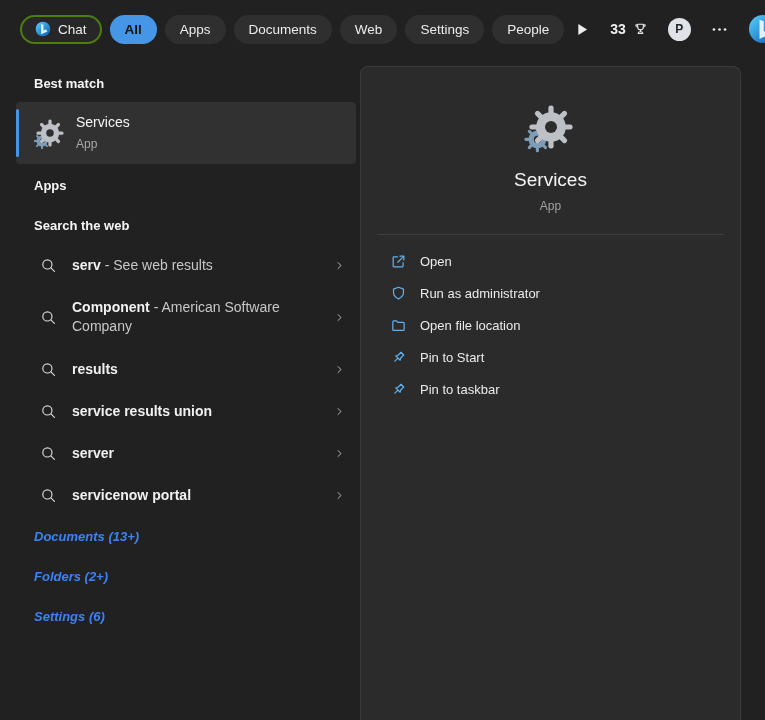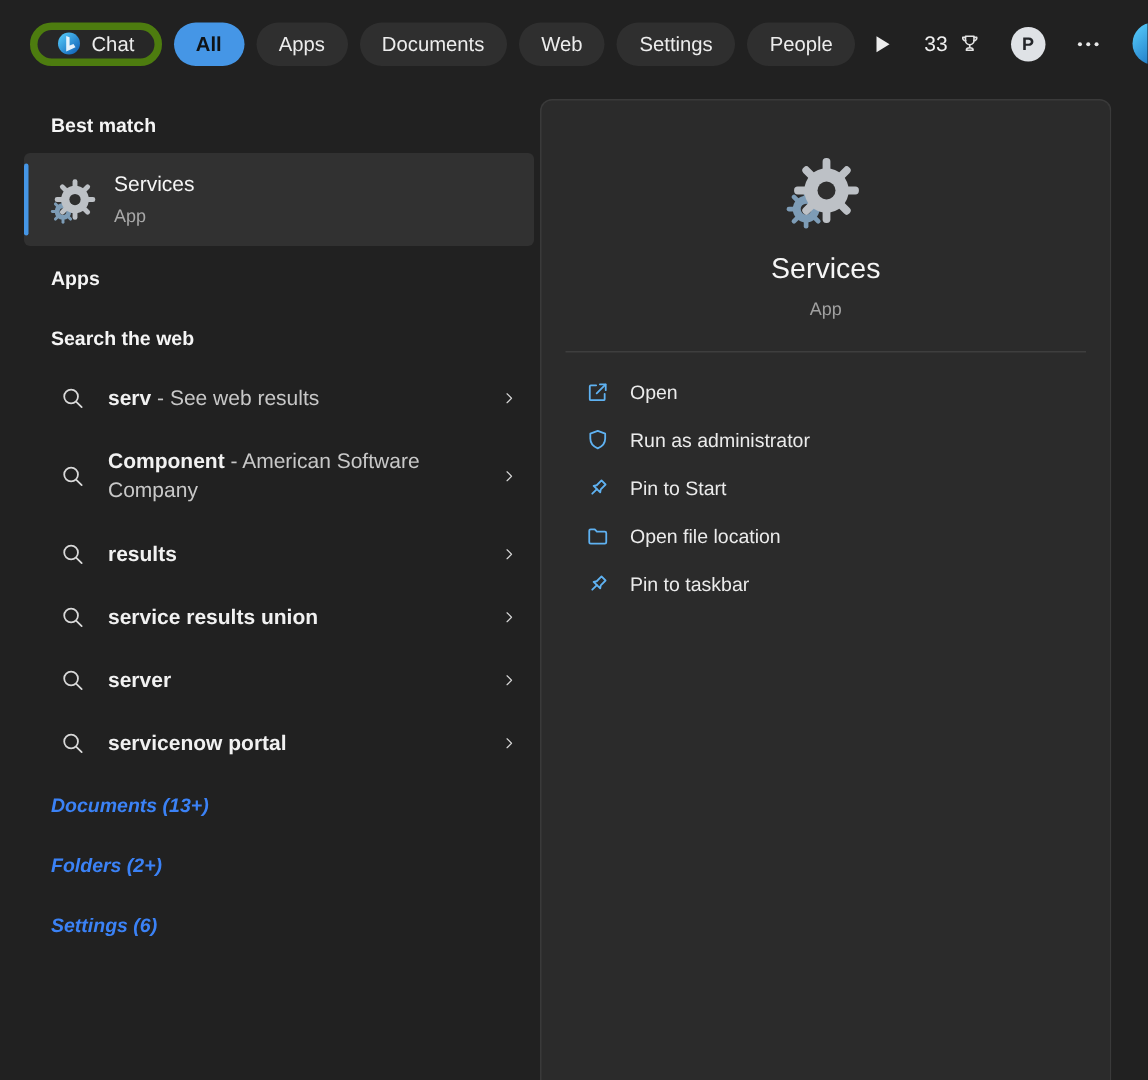--- a/index.html
+++ b/index.html
@@ -14,28 +14,28 @@
   }
   .screen{width:765px;height:720px;display:flex;flex-direction:column;background:#212121;}
 
   
   .topbar{height:58px;flex:none;display:flex;align-items:center;gap:8px;padding:0 16px 0 20px;}
   .pill{
     height:29px;padding:0 15px;border-radius:15px;background:#2f2f2f;
     display:flex;align-items:center;gap:7px;font-size:13.5px;color:#ececec;
     cursor:pointer;white-space:nowrap;flex:none;
   }
-  .pill.chat{background:rgba(255,255,255,0.03);border:5px solid #4d7c0f;padding:0 13px;}
+  .pill.chat{background:rgba(255,255,255,0.03);border:2px solid #4d7c0f;padding:0 13px;}
   .pill.selected{background:var(--accent);color:#0f1316;font-weight:700;}
   .bing-mini{width:16px;height:16px;display:block;}
   .bing-mini svg{width:100%;height:100%;display:block;}
   .top-right{margin-left:auto;display:flex;align-items:center;gap:19px;}
   .tbtn{display:flex;align-items:center;cursor:pointer;}
   .tbtn svg{width:19px;height:19px;display:block;}
-  .rewards{display:flex;align-items:center;gap:6px;font-size:14px;color:#f0f0f0;cursor:pointer;}
+  .rewards{display:flex;align-items:center;gap:6px;font-size:14px;color:#f0f0f0;cursor:pointer;font-weight:bold;}
   .rewards svg{width:17px;height:17px;display:block;}
   .trophy *{stroke:#e3e3e3;fill:none;stroke-width:1.5;stroke-linecap:round;stroke-linejoin:round;}
   .dots{fill:#e8e8e8;width:21px;height:21px;display:block;}
   .avatar{width:23px;height:23px;border-radius:50%;background:#dfe2e6;color:#24262a;
     font-size:12px;font-weight:700;display:flex;align-items:center;justify-content:center;cursor:pointer;}
   .bing-logo{width:30px;height:30px;cursor:pointer;}
   .bing-logo svg{width:100%;height:100%;display:block;}
 
   
   .main{flex:1;display:flex;align-items:stretch;padding:4px 24px 0 16px;min-height:0;}
@@ -321,37 +321,37 @@
 
       <div class="action">
         <svg class="aicon" viewBox="0 0 24 24">
           <path d="M12 3.2 19 5.8v4.6c0 4.4-2.9 7.6-7 9.2-4.1-1.6-7-4.8-7-9.2V5.8z"></path>
         </svg>
         <span>Run as administrator</span>
       </div>
 
       <div class="action">
         <svg class="aicon" viewBox="0 0 24 24">
+          <path d="M4 6.8c0-.7.6-1.3 1.3-1.3h3.9l2 2.1h7.5c.7 0 1.3.6 1.3 1.3v8.8c0 .7-.6 1.3-1.3 1.3H5.3A1.3 1.3 0 0 1 4 17.7z"></path>
+        </svg>
+        <span>Open file location</span>
+      </div>
+
+      <div class="action">
+        <svg class="aicon" viewBox="0 0 24 24">
           <g transform="rotate(45 12 12)">
             <path d="M9.3 4.3h5.4v6.4l1.7 2.4H7.6l1.7-2.4z"></path>
             <path d="M12 13.1v6.2"></path>
           </g>
         </svg>
         <span>Pin to Start</span>
       </div>
 
       <div class="action">
         <svg class="aicon" viewBox="0 0 24 24">
-          <path d="M4 6.8c0-.7.6-1.3 1.3-1.3h3.9l2 2.1h7.5c.7 0 1.3.6 1.3 1.3v8.8c0 .7-.6 1.3-1.3 1.3H5.3A1.3 1.3 0 0 1 4 17.7z"></path>
-        </svg>
-        <span>Open file location</span>
-      </div>
-
-      <div class="action">
-        <svg class="aicon" viewBox="0 0 24 24">
           <g transform="rotate(45 12 12)">
             <path d="M9.3 4.3h5.4v6.4l1.7 2.4H7.6l1.7-2.4z"></path>
             <path d="M12 13.1v6.2"></path>
           </g>
         </svg>
         <span>Pin to taskbar</span>
       </div>
     </section>
 
   </div>

